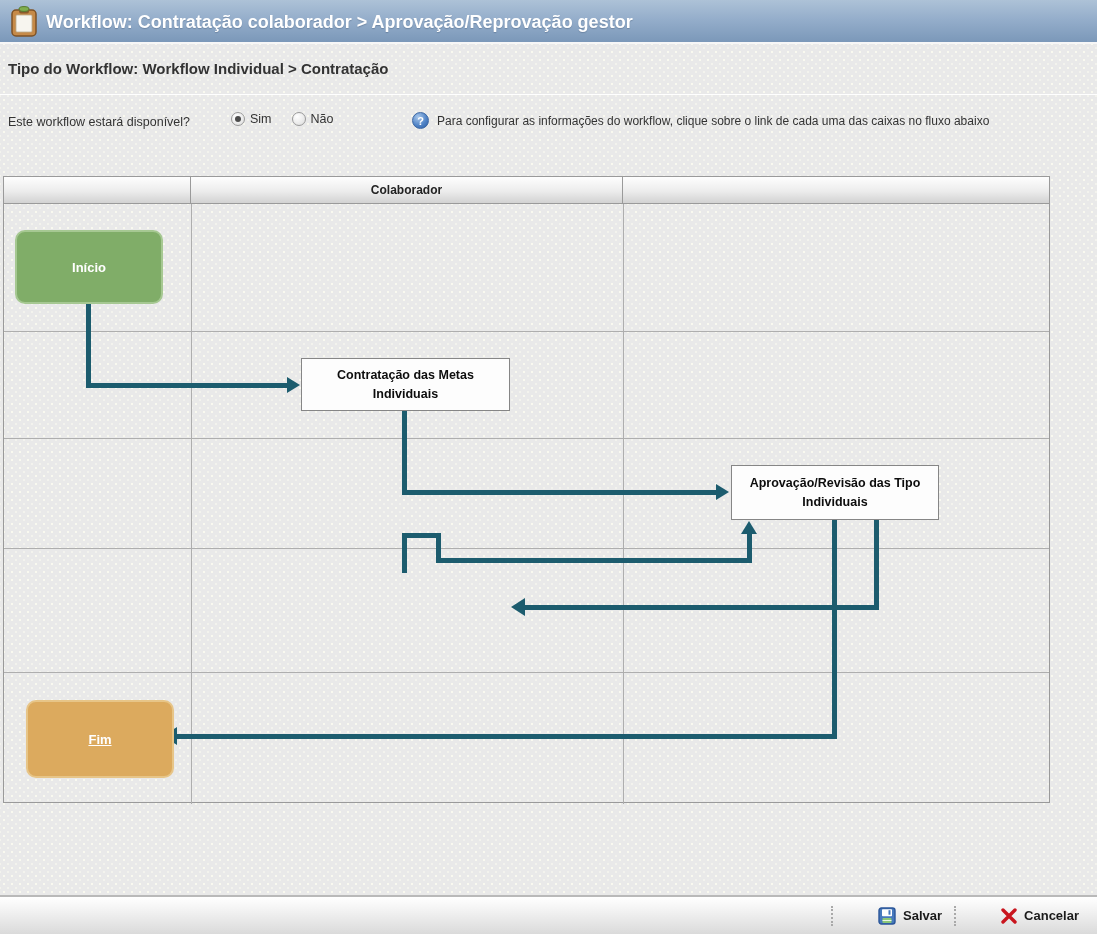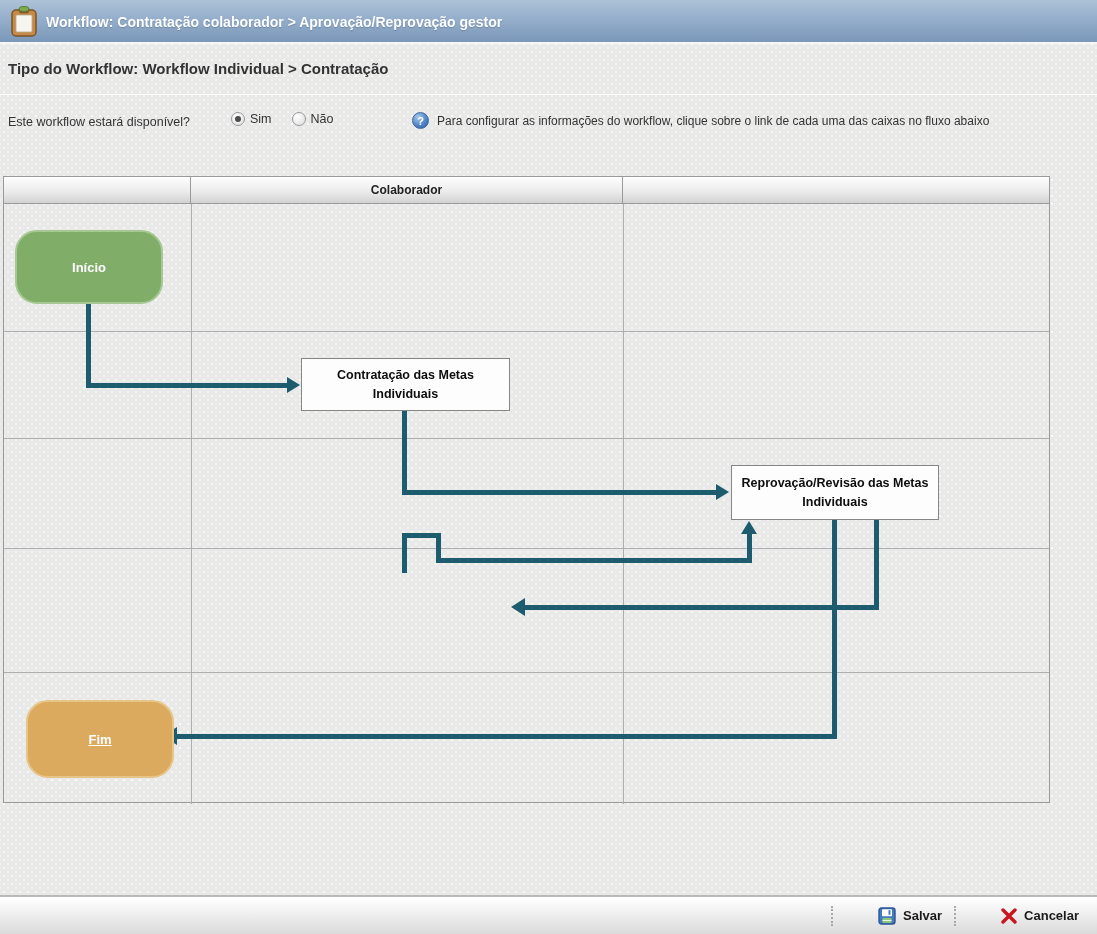--- a/index.html
+++ b/index.html
@@ -19,21 +19,21 @@
   
   .topbar {
     position:absolute; left:0; top:0; width:1097px; height:44px;
     background:linear-gradient(#adc2d7 0%, #95aecb 45%, #7b98b9 100%);
     border-bottom:2px solid #f7f7f7;
     display:flex; align-items:center;
   }
   .topbar-icon { position:absolute; left:10px; top:6px; width:28px; height:32px; }
   .topbar-title {
     position:absolute; left:46px; top:0; line-height:44px;
-    color:#ffffff; font-weight:bold; font-size:14px;
+    color:#ffffff; font-weight:bold; font-size:18px;
     text-shadow:0 1px 1px rgba(60,80,110,0.35);
     white-space:nowrap;
   }
 
   
   .subtitle {
     position:absolute; left:8px; top:60px;
     font-size:15px; font-weight:bold; color:#333333; white-space:nowrap;
   }
   .subtitle-divider {
@@ -85,21 +85,21 @@
   .vline { position:absolute; top:27px; width:1px; height:600px; background:#aeaeae; }
   .vline.v1 { left:187px; } .vline.v2 { left:619px; }
   .hline { position:absolute; left:0; width:100%; height:1px; background:#aeaeae; }
   .hline.r1 { top:154px; } .hline.r2 { top:261px; } .hline.r3 { top:371px; } .hline.r4 { top:495px; }
 
   
   .node {
     position:absolute; display:flex; align-items:center; justify-content:center;
     text-align:center; font-weight:bold; cursor:pointer;
   }
-  .node-terminal { border-radius:22px; color:#ffffff; font-size:13px; }
+  .node-terminal { border-radius:10px; color:#ffffff; font-size:13px; }
   .node-start { left:15px; top:230px; width:148px; height:74px;
     background:#80ad68; border:2px solid #a6c892; }
   .node-end { left:26px; top:700px; width:148px; height:78px;
     background:#dcaa5e; border:2px solid #e7c588;text-decoration:underline; }
   .node-task {
     background:#fdfdfd; border:1px solid #868686;
     color:#0d0d0d; font-size:12.5px; line-height:1.45; padding:4px 8px;
   }
   .node-contratacao { left:301px; top:358px; width:209px; height:53px; }
   .node-aprovacao   { left:731px; top:465px; width:208px; height:55px; }
@@ -200,21 +200,21 @@
   </div>
 
   <div>
     <span class="cseg" style="left:832px; top:520px; width:5px; height:219px;"></span>
     <span class="cseg" style="left:176px; top:734px; width:661px; height:5px;"></span>
     <span class="arrow arrow-left" style="left:163px; top:727px;"></span>
   </div>
 
   <div class="node node-terminal node-start">Início</div>
   <div class="node node-task node-contratacao">Contratação das Metas Individuais</div>
-  <div class="node node-task node-aprovacao">Reprovação/Revisão das Metas Individuais</div>
+  <div class="node node-task node-aprovacao">Aprovação/Revisão das Tipo Individuais</div>
   <div class="node node-terminal node-end">Fim</div>
 
   <div class="footer-divider"></div>
   <div class="footer">
     <span class="vsep"></span>
     <span class="footer-btn">
       <svg width="18" height="18" viewBox="0 0 18 18">
         <rect x="1" y="1" width="16" height="16" rx="2.5" fill="#4679bd" stroke="#2b5699" stroke-width="1.4"></rect>
         <rect x="4" y="2.2" width="10" height="7" rx="0.8" fill="#ffffff"></rect>
         <rect x="10.5" y="3.2" width="2" height="4.5" fill="#4679bd"></rect>

